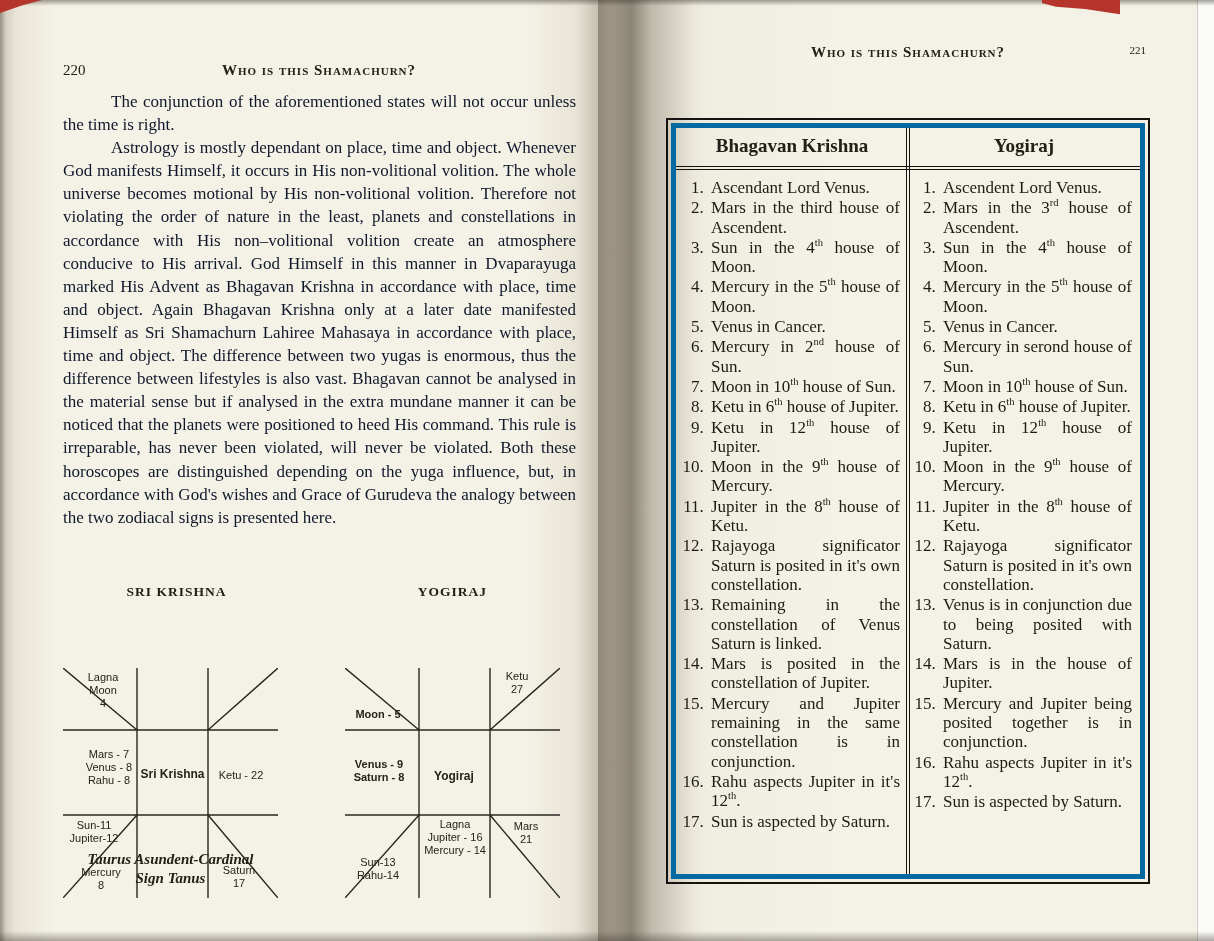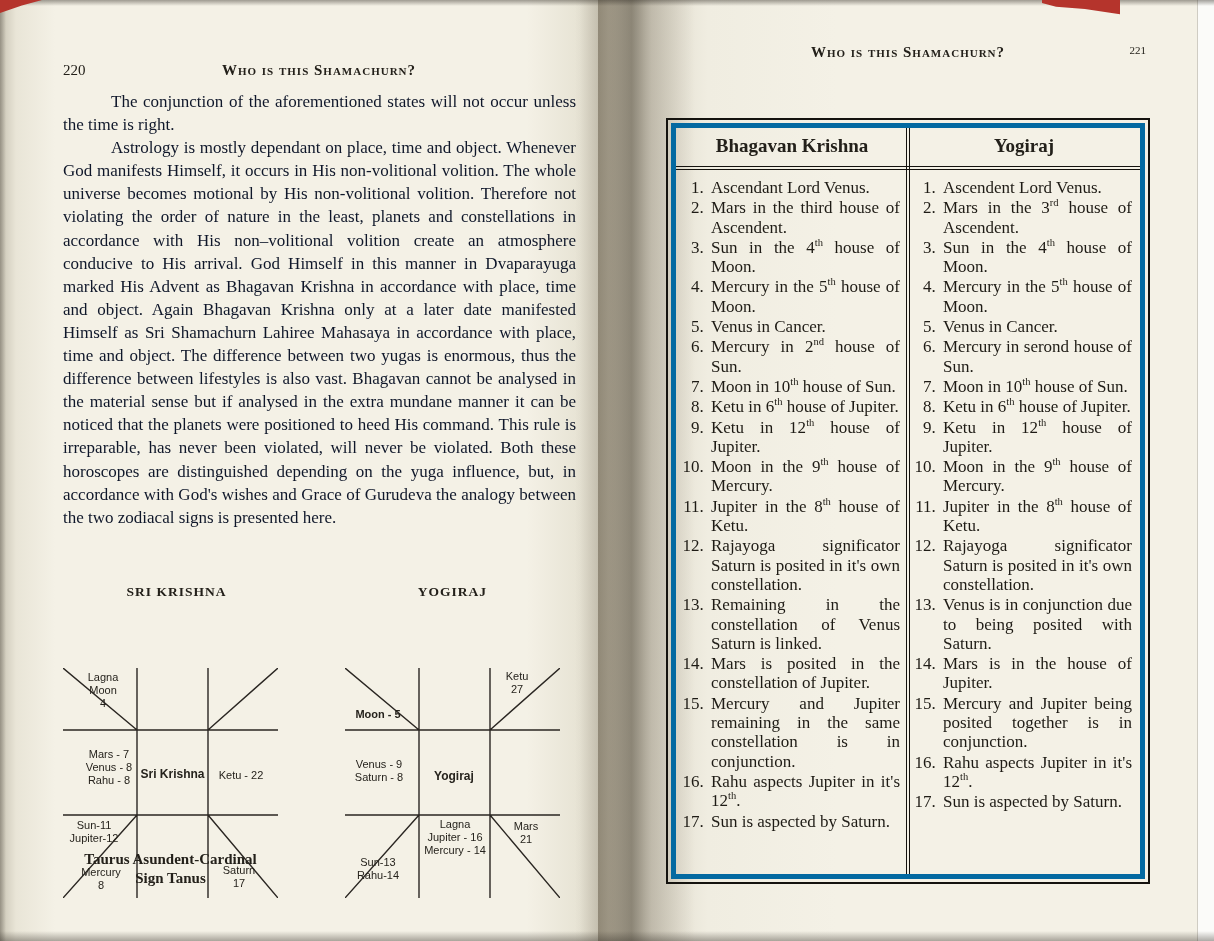--- a/index.html
+++ b/index.html
@@ -71,30 +71,30 @@
   .c1-tl { left:8px;  top:3px;   width:64px; }
   .c1-ml { left:16px; top:80px;  width:60px; }
   .c1-c  { left:74px; top:100px; width:71px; }
   .c1-mr { left:147px;top:101px; width:62px; }
   .c1-ll { left:0;    top:151px; width:62px; }
   .c1-bl { left:8px;  top:198px; width:60px; }
   .c1-br { left:148px;top:196px; width:56px; }
   
   .c2-tr { left:146px;top:2px;   width:52px; }
   .c2-ul { left:4px;  top:40px;  width:58px;font-weight:bold; }
-  .c2-ml { left:4px;  top:90px;  width:60px; }
+  .c2-ml { left:4px;  top:90px;  width:60px;font-weight:bold; }
   .c2-c  { left:73px; top:102px; width:72px; }
   .c2-bc { left:68px; top:150px; width:84px; }
   .c2-bl { left:4px;  top:188px; width:58px; }
   .c2-mr { left:158px;top:152px; width:46px; }
   .fcap {
     position:absolute; top:266px; width:215px; text-align:center; font-weight:700;
     font-size:15px; line-height:19px; white-space:pre-line;
   }
-  .fcap.cap1 { left:0; } .fcap.cap2 { left:282px; }
+  .fcap.cap1 { left:0;font-style:italic; } .fcap.cap2 { left:282px; }
   
   .rp-header { position:absolute; left:666px; top:44px; width:484px; height:22px; }
   .rp-pagenum { position:absolute; right:4px; top:0; font-size:11px; }
   .parity-title {
     position:absolute; left:666px; top:72px; width:484px; text-align:center;
     font-size:27px; font-weight:700; letter-spacing:2px; color:#1b1813;
   }
   .parity-table {
     position:absolute; left:666px; top:118px; width:484px; height:766px;
     border:2px solid #14120e; box-sizing:border-box; padding:3px;

